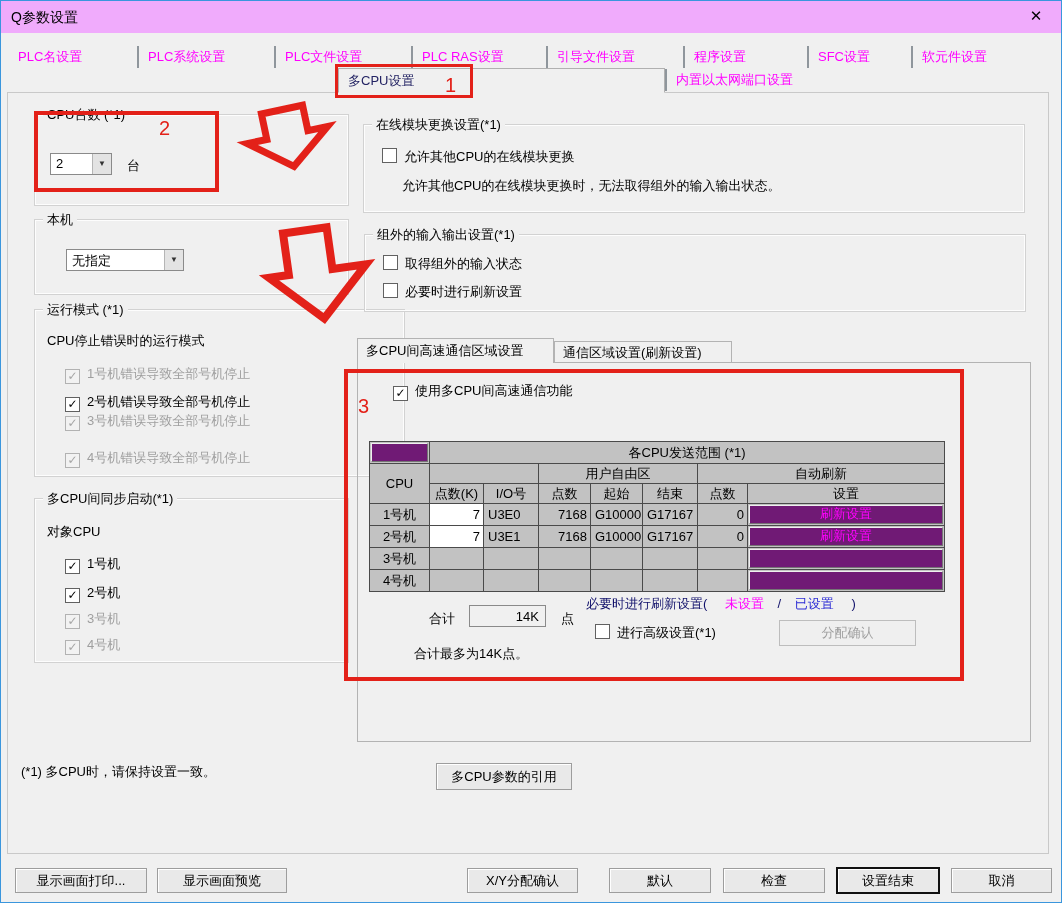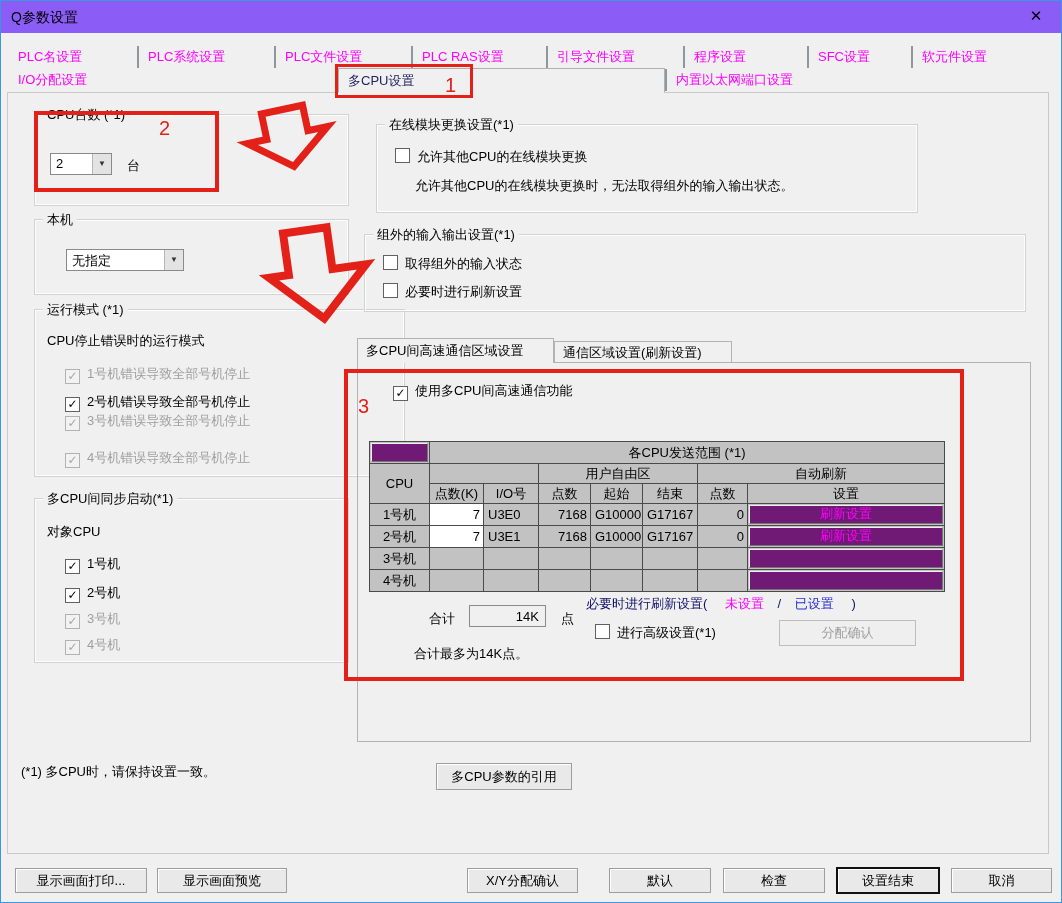--- a/index.html
+++ b/index.html
@@ -1,21 +1,21 @@
 <!DOCTYPE html>
 <html><head>
 <meta charset="utf-8">
 <style>
   html,body{margin:0;padding:0;}
   body{width:1062px;height:903px;position:relative;background:#f0f0f0;
        font-family:"Liberation Sans","DejaVu Sans",sans-serif;font-size:13px;color:#000;overflow:hidden;}
   .window{position:absolute;inset:0;border:1px solid #3a96dd;box-sizing:border-box;background:#f0f0f0;}
   .abs{position:absolute;}
   
-  .titlebar{position:absolute;left:0;top:0;right:0;height:32px;background:#8b5cf6;}
+  .titlebar{position:absolute;left:0;top:0;right:0;height:32px;background:#f0abfc;}
   .title{position:absolute;left:10px;top:8px;font-size:14px;}
   .close{position:absolute;right:14px;top:6px;width:22px;height:20px;text-align:center;font-size:15px;cursor:pointer;}
   
   .tab{position:absolute;height:22px;line-height:22px;color:#ff00ff;padding-left:9px;box-sizing:border-box;
        border-left:2px solid #8f969c;white-space:nowrap;cursor:pointer;}
   .tab.nosep{border-left:none;}
   .tab.sel{color:#232363;background:#f0f0f0;border:1px solid #b0b0b0;border-bottom:1px solid #f0f0f0;
        height:25px;z-index:3;line-height:24px;}
   
   .page{position:absolute;left:6px;top:91px;width:1042px;height:762px;border:1px solid #c9c9c9;box-sizing:border-box;background:#f0f0f0;}
@@ -79,21 +79,20 @@
 
   <div class="tab nosep" style="left:8px;top:45px;width:128px;">PLC名设置</div>
   <div class="tab" style="left:136px;top:45px;width:137px;">PLC系统设置</div>
   <div class="tab" style="left:273px;top:45px;width:137px;">PLC文件设置</div>
   <div class="tab" style="left:410px;top:45px;width:135px;">PLC RAS设置</div>
   <div class="tab" style="left:545px;top:45px;width:137px;">引导文件设置</div>
   <div class="tab" style="left:682px;top:45px;width:124px;">程序设置</div>
   <div class="tab" style="left:806px;top:45px;width:104px;">SFC设置</div>
   <div class="tab" style="left:910px;top:45px;width:128px;">软元件设置</div>
 
-  <div class="tab nosep" style="left:8px;top:68px;width:329px;">I/O分配设置</div>
   <div class="tab sel" style="left:337px;top:67px;width:327px;">多CPU设置</div>
   <div class="tab" style="left:664px;top:68px;width:276px;">内置以太网端口设置</div>
 
   <div class="page"></div>
 
   <div class="group" style="left:33px;top:113px;width:315px;height:92px;">
     <span class="gtitle">CPU台数 (*1)</span>
     <div class="combo" style="left:15px;top:38px;width:62px;">
       <span class="combo-val">2</span>
       <span class="combo-btn">▼</span>
@@ -136,21 +135,21 @@
       <span class="cb"><i>✓</i></span><span>2号机</span>
     </div>
     <div class="cbrow" style="left:30px;top:111px;">
       <span class="cb dis"><i>✓</i></span><span class="gray">3号机</span>
     </div>
     <div class="cbrow" style="left:30px;top:137px;">
       <span class="cb dis"><i>✓</i></span><span class="gray">4号机</span>
     </div>
   </div>
 
-  <div class="group" style="left:375px;top:123px;width:542px;height:89px;">
+  <div class="group" style="left:362px;top:123px;width:662px;height:89px;">
     <span class="gtitle">在线模块更换设置(*1)</span>
     <div class="cbrow" style="left:18px;top:23px;">
       <span class="cb"><i></i></span><span>允许其他CPU的在线模块更换</span>
     </div>
     <span class="lbl" style="left:38px;top:52px;">允许其他CPU的在线模块更换时，无法取得组外的输入输出状态。</span>
   </div>
 
   <div class="group" style="left:363px;top:233px;width:662px;height:78px;">
     <span class="gtitle">组外的输入输出设置(*1)</span>
     <div class="cbrow" style="left:18px;top:20px;">

